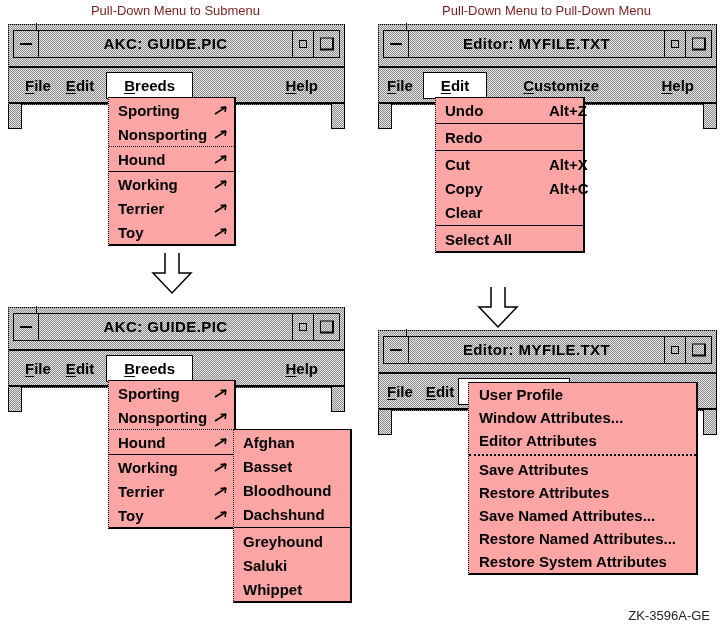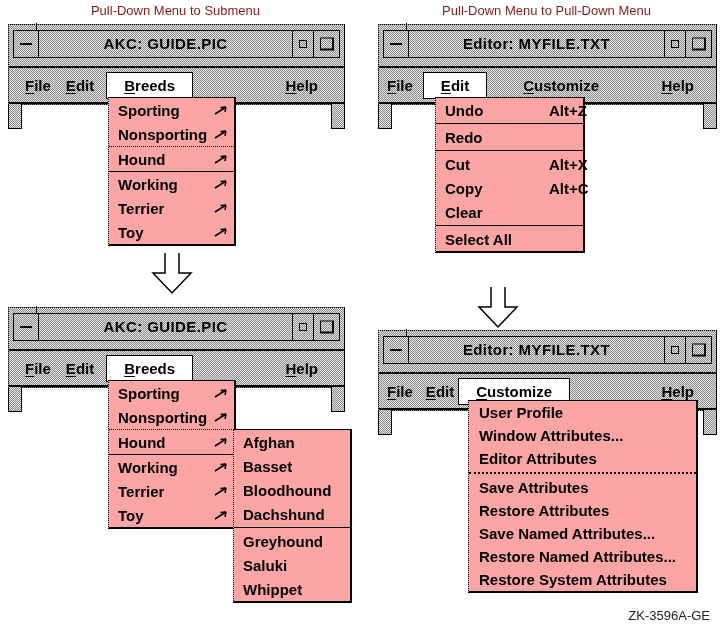--- a/index.html
+++ b/index.html
@@ -292,21 +292,21 @@
     <div class="menubar stipple">
       <span class="mb" style="margin-left:8px;"><u>F</u>ile</span>
       <span class="mb" style="margin-left:13px;"><u>E</u>dit</span>
       <span class="mb mb-boxed" style="margin-left:4px;"><u>C</u>ustomize</span>
       <span class="mb mb-help" style="margin-right:22px;"><u>H</u>elp</span>
     </div>
     <div class="stub l stipple"></div>
     <div class="stub r stipple"></div>
   </div>
 
-  <div class="menu rows23" style="left:468px;top:400px;width:227px;">
+  <div class="menu rows23" style="left:468px;top:382px;width:227px;">
     <div class="mi">
         <span class="lbl">User Profile</span>
       </div>
     <div class="mi">
         <span class="lbl">Window Attributes...</span>
       </div>
     <div class="mi">
         <span class="lbl">Editor Attributes</span>
       </div>
     <div class="msep-dot"></div>

